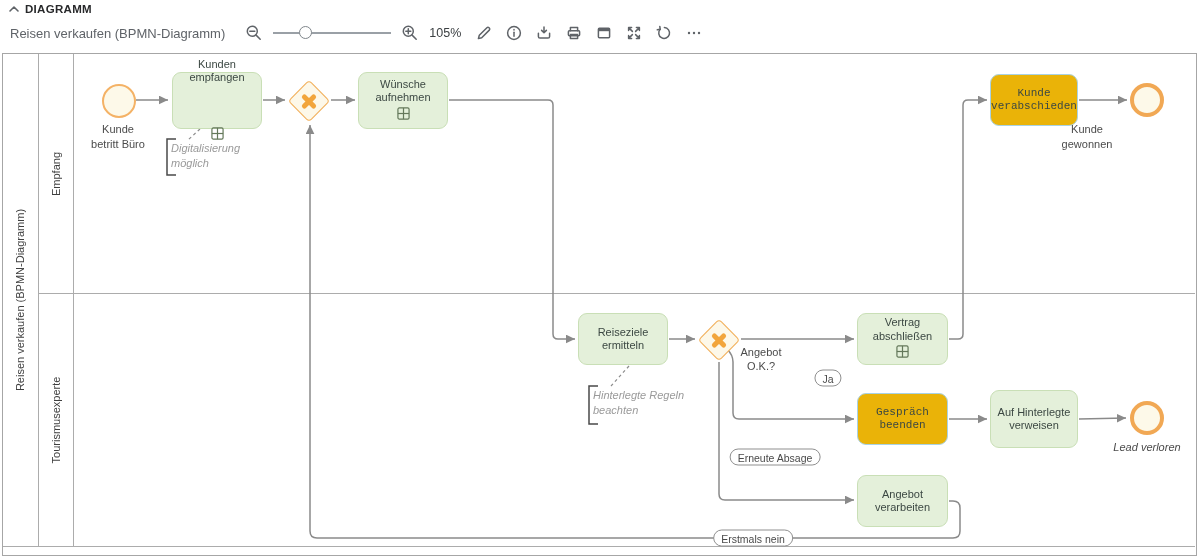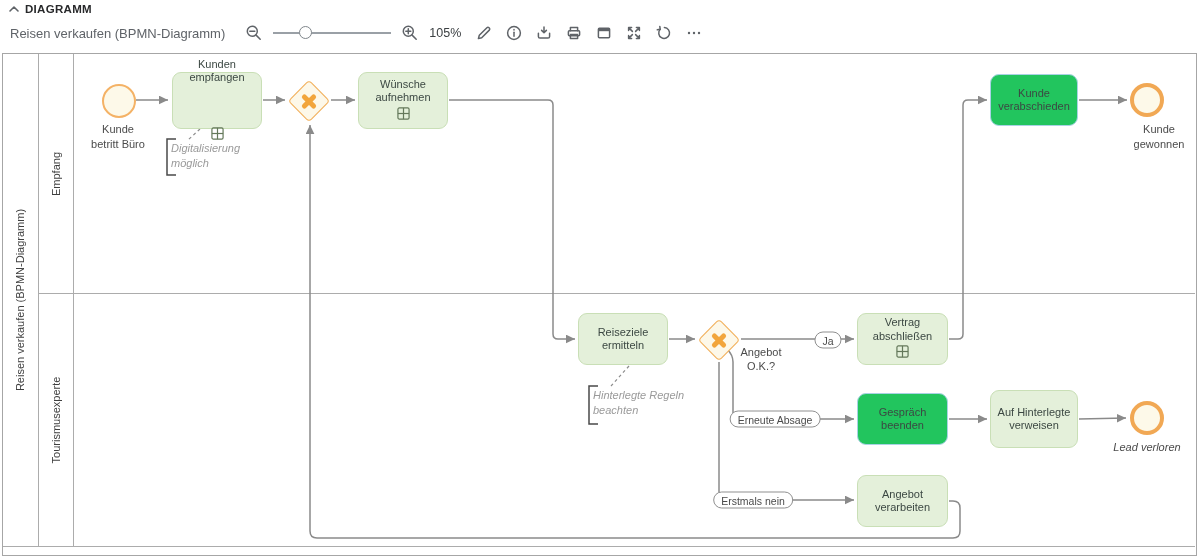--- a/index.html
+++ b/index.html
@@ -28,35 +28,35 @@
   .band span{transform:rotate(-90deg);white-space:nowrap;font-size:11px;color:#3f3f3f;}
 
   
   .edges{position:absolute;left:0;top:0;z-index:2;pointer-events:none;}
 
   
   .task{position:absolute;box-sizing:border-box;border-radius:9px;display:flex;flex-direction:column;
         align-items:center;justify-content:center;text-align:center;font-size:11px;line-height:13.5px;
         color:#3c4843;z-index:3;padding:3px 5px;cursor:pointer;}
   .task.green{background:#e4f0da;border:1px solid #c9dfb6;}
-  .task.blue{background:#22c55e;border:1px solid #a9d2e4;}
+  .task.blue{background:#eab308;border:1px solid #a9d2e4;font-family:Liberation Mono, monospace;}
   .sub-marker{margin-top:2px;}
   .sub-marker svg{stroke:#64785a;fill:none;stroke-width:1.3;}
   .event{position:absolute;box-sizing:content-box;border-radius:50%;background:#fdf9e9;z-index:3;cursor:pointer;}
   .event.start{width:30px;height:30px;border:2px solid #f4b266;}
   .event.end{width:26px;height:26px;border:4px solid #f1a854;}
   .evt-label{position:absolute;text-align:center;font-size:11px;line-height:15px;color:#4b4b4b;z-index:3;}
   .gw{position:absolute;width:42px;height:42px;z-index:3;cursor:pointer;}
   .gw-diamond{position:absolute;left:6px;top:6px;width:30px;height:30px;transform:rotate(45deg);
               background:#fdf8e9;border:1.5px solid #f2ae57;border-radius:4px;box-sizing:border-box;}
   .xbar{position:absolute;left:12px;top:18.5px;width:18px;height:5px;background:#f2a53c;border-radius:2.5px;}
   .xbar.a{transform:rotate(45deg);} .xbar.b{transform:rotate(-45deg);}
   .gw-question{position:absolute;text-align:center;font-size:11px;line-height:13.5px;color:#4b4b4b;z-index:3;}
   .pill{position:absolute;transform:translate(-50%,-50%);background:#fff;border:1px solid #8f8f8f;
-        border-radius:9px;padding:1.5px 7px;font-size:10.5px;color:#4a4a4a;z-index:4;white-space:nowrap;}
+        border-radius:9px;padding:1.5px 7px;font-size:10.5px;color:#4a4a4a;z-index:4;white-space:nowrap;margin-top:38px;}
   .anno{position:absolute;font-style:italic;color:#9a9a9a;font-size:11px;line-height:15px;z-index:3;}
 </style>
 </head>
 <body>
 
 <div class="app">
 
   <div class="hdr">
     <span style="display:flex;cursor:pointer;">
       <svg width="12" height="10" viewBox="0 0 12 10">
@@ -220,21 +220,21 @@
           <line x1="1" y1="7" x2="13" y2="7"></line>
         </svg></span>
   </div>
 
   <div class="anno" style="left:171px;top:141px;width:78px;">Digitalisierung möglich</div>
 
   <div class="task blue" style="left:990px;top:74px;width:88px;height:52px;">
     <span>Kunde verabschieden</span>
   </div>
   <div class="event end" style="left:1130px;top:83px;"></div>
-  <div class="evt-label" style="left:1120px;top:122px;width:78px;">Kunde gewonnen</div>
+  <div class="evt-label" style="left:1048px;top:122px;width:78px;">Kunde gewonnen</div>
 
   <div class="task green" style="left:578px;top:313px;width:90px;height:52px;">
     <span>Reiseziele ermitteln</span>
   </div>
   <div class="anno" style="left:593px;top:388px;width:92px;">Hinterlegte Regeln beachten</div>
 
   <div class="gw" style="left:698px;top:319px;">
     <span class="gw-diamond"></span>
     <span class="xbar a"></span>
     <span class="xbar b"></span>

